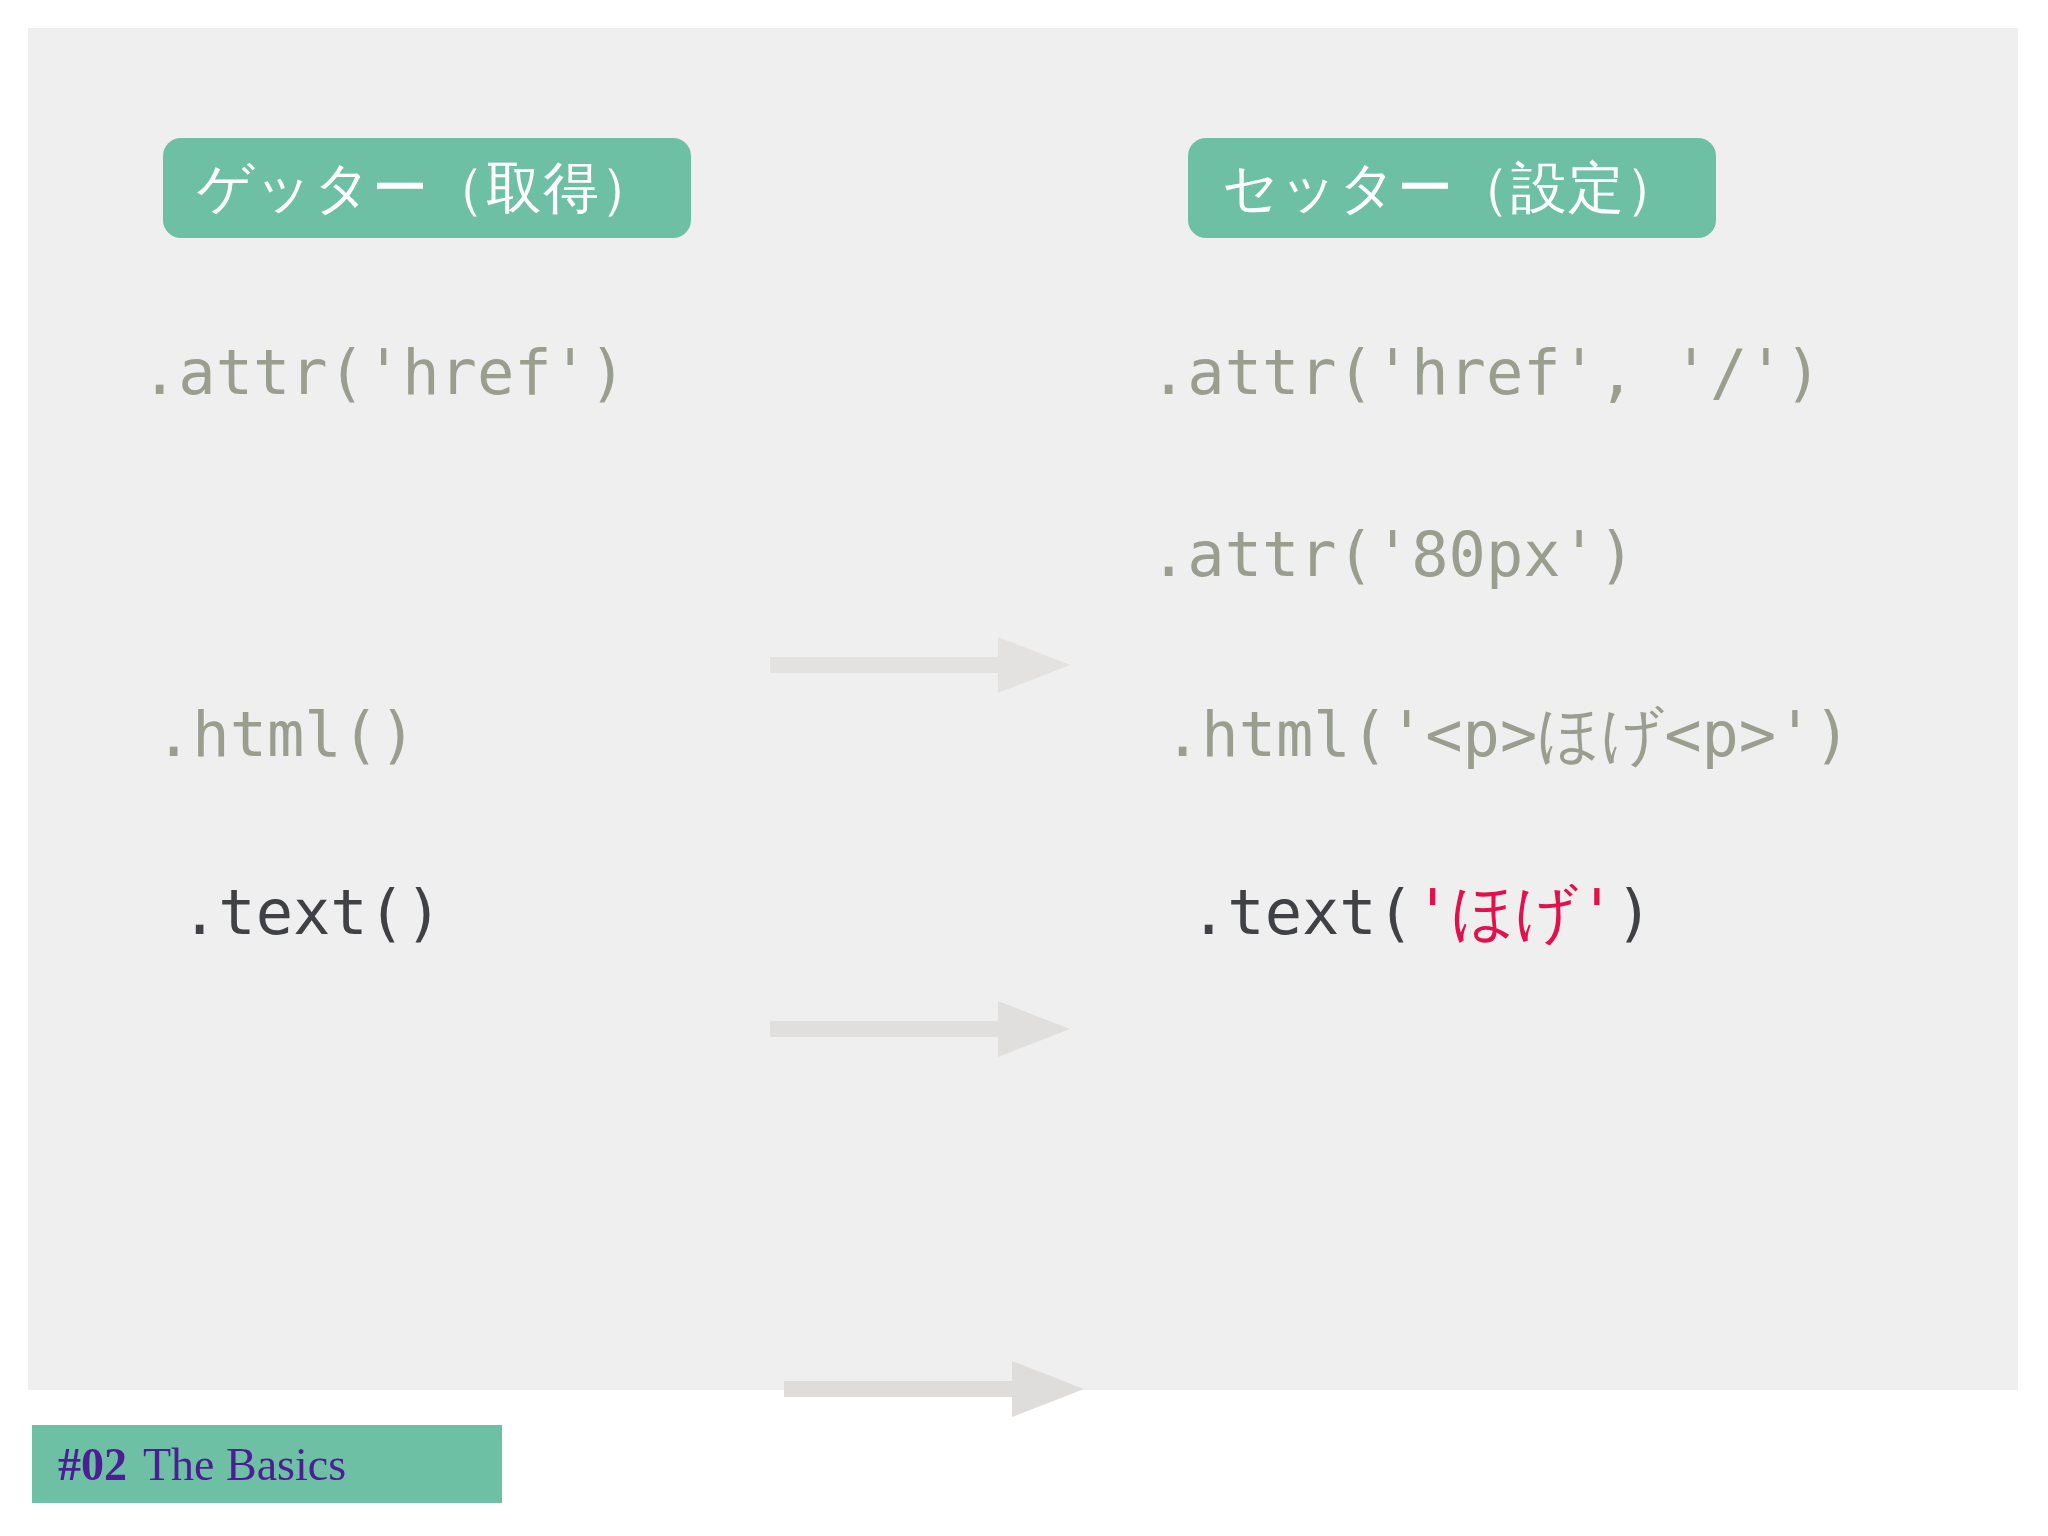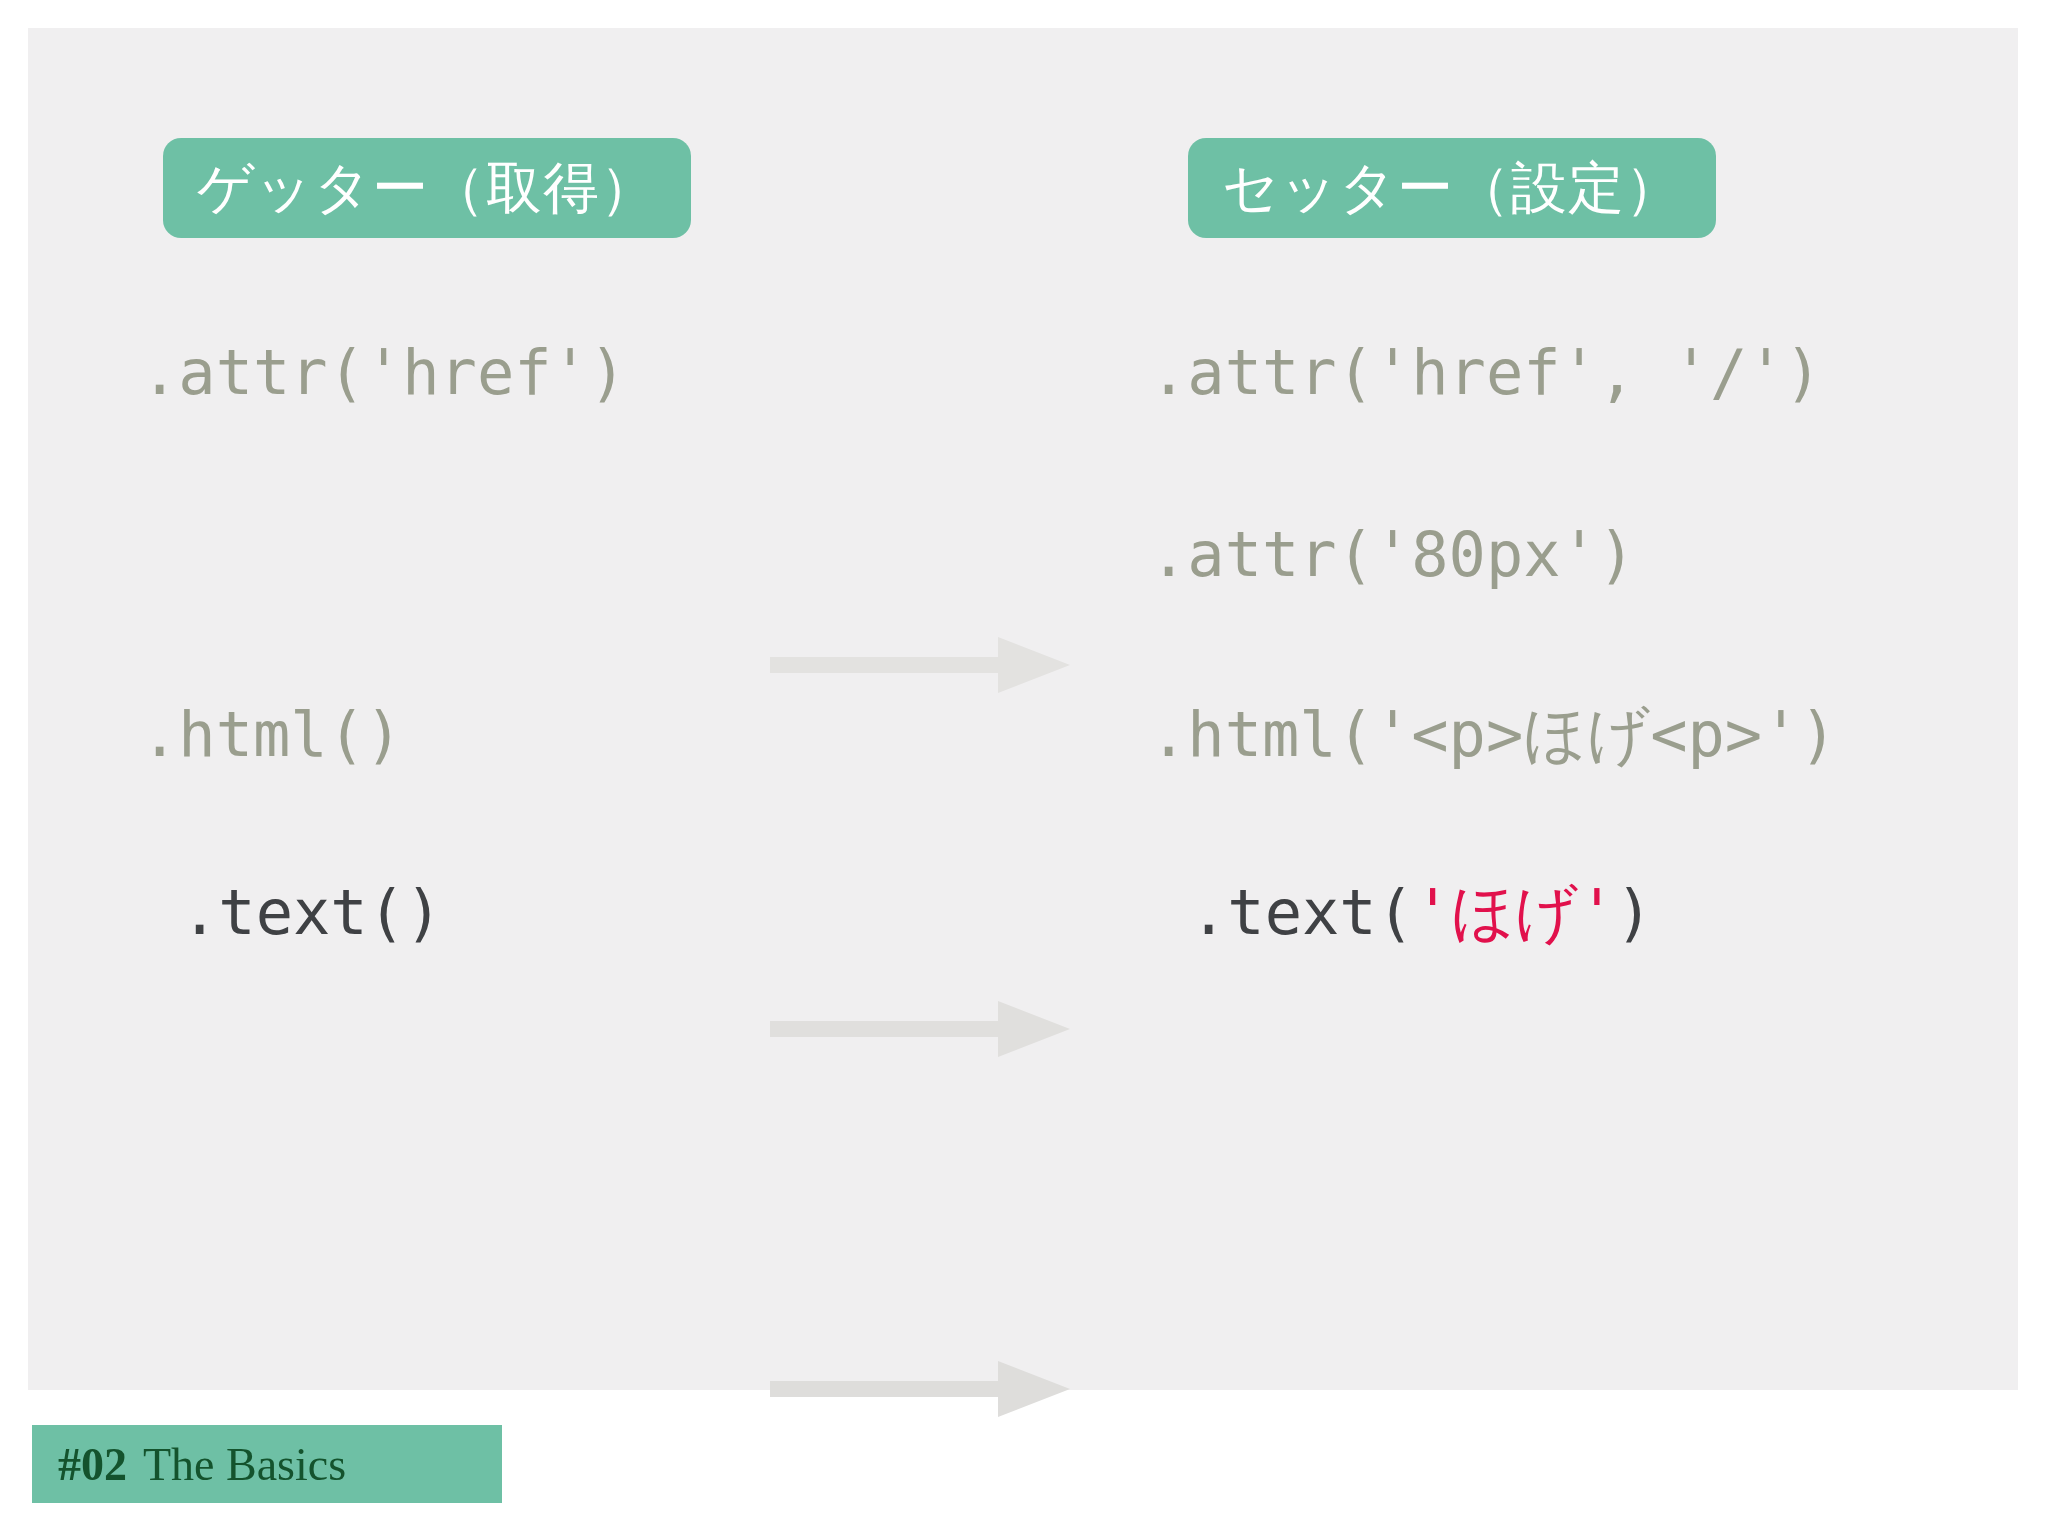--- a/index.html
+++ b/index.html
@@ -61,21 +61,21 @@
   }
   .row {
     position: absolute;
     left: 0;
     width: 100%;
     height: 110px;
     display: block;
   }
   .row-0 { top: 290px; }
   .row-1 { top: 472px; }
-  .row-2 { top: 652px; }
+  .row-2 { top: 652px; margin-left: 14px; }
   .row-3 { top: 830px; margin-left: 40px; }
 
   .code {
     position: absolute;
     font-family: "DejaVu Sans Mono", "Liberation Mono", monospace;
     font-size: 62px;
     line-height: 110px;
     white-space: pre;
     letter-spacing: 0px;
   }
@@ -103,21 +103,21 @@
   .footer-badge {
     position: absolute;
     left: 32px;
     top: 1425px;
     height: 78px;
     min-width: 470px;
     display: flex;
     align-items: center;
     padding: 0 26px;
     box-sizing: border-box;
-    color: #14532d;
+    color: #4c1d95;
     font-family: "Liberation Serif", "DejaVu Serif", serif;
     font-size: 46px;
     white-space: nowrap;
   }
   .footer-num {
     font-weight: bold;
     margin-right: 16px;
   }
   .footer-title {
     font-weight: normal;

